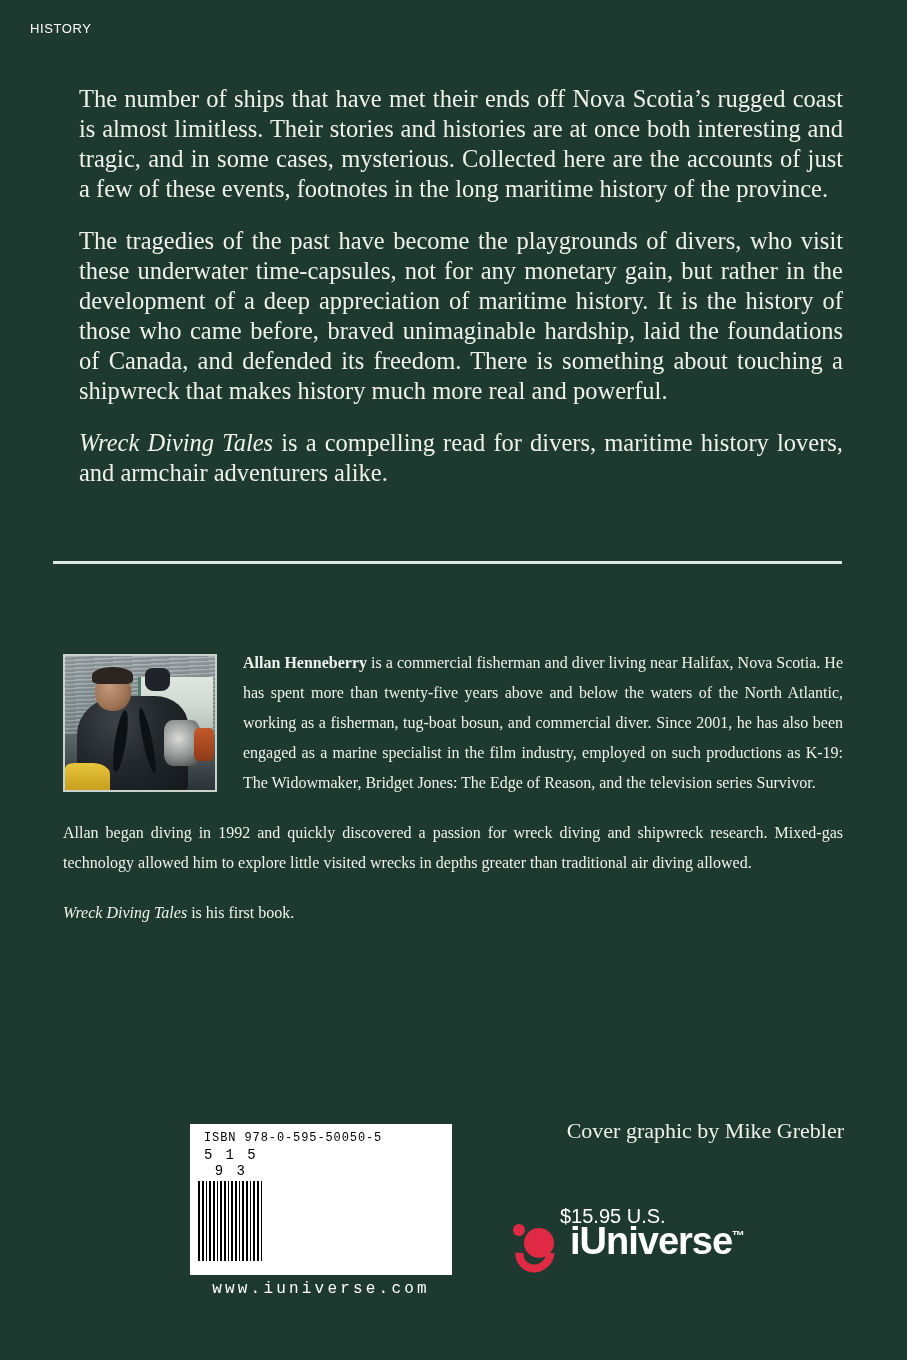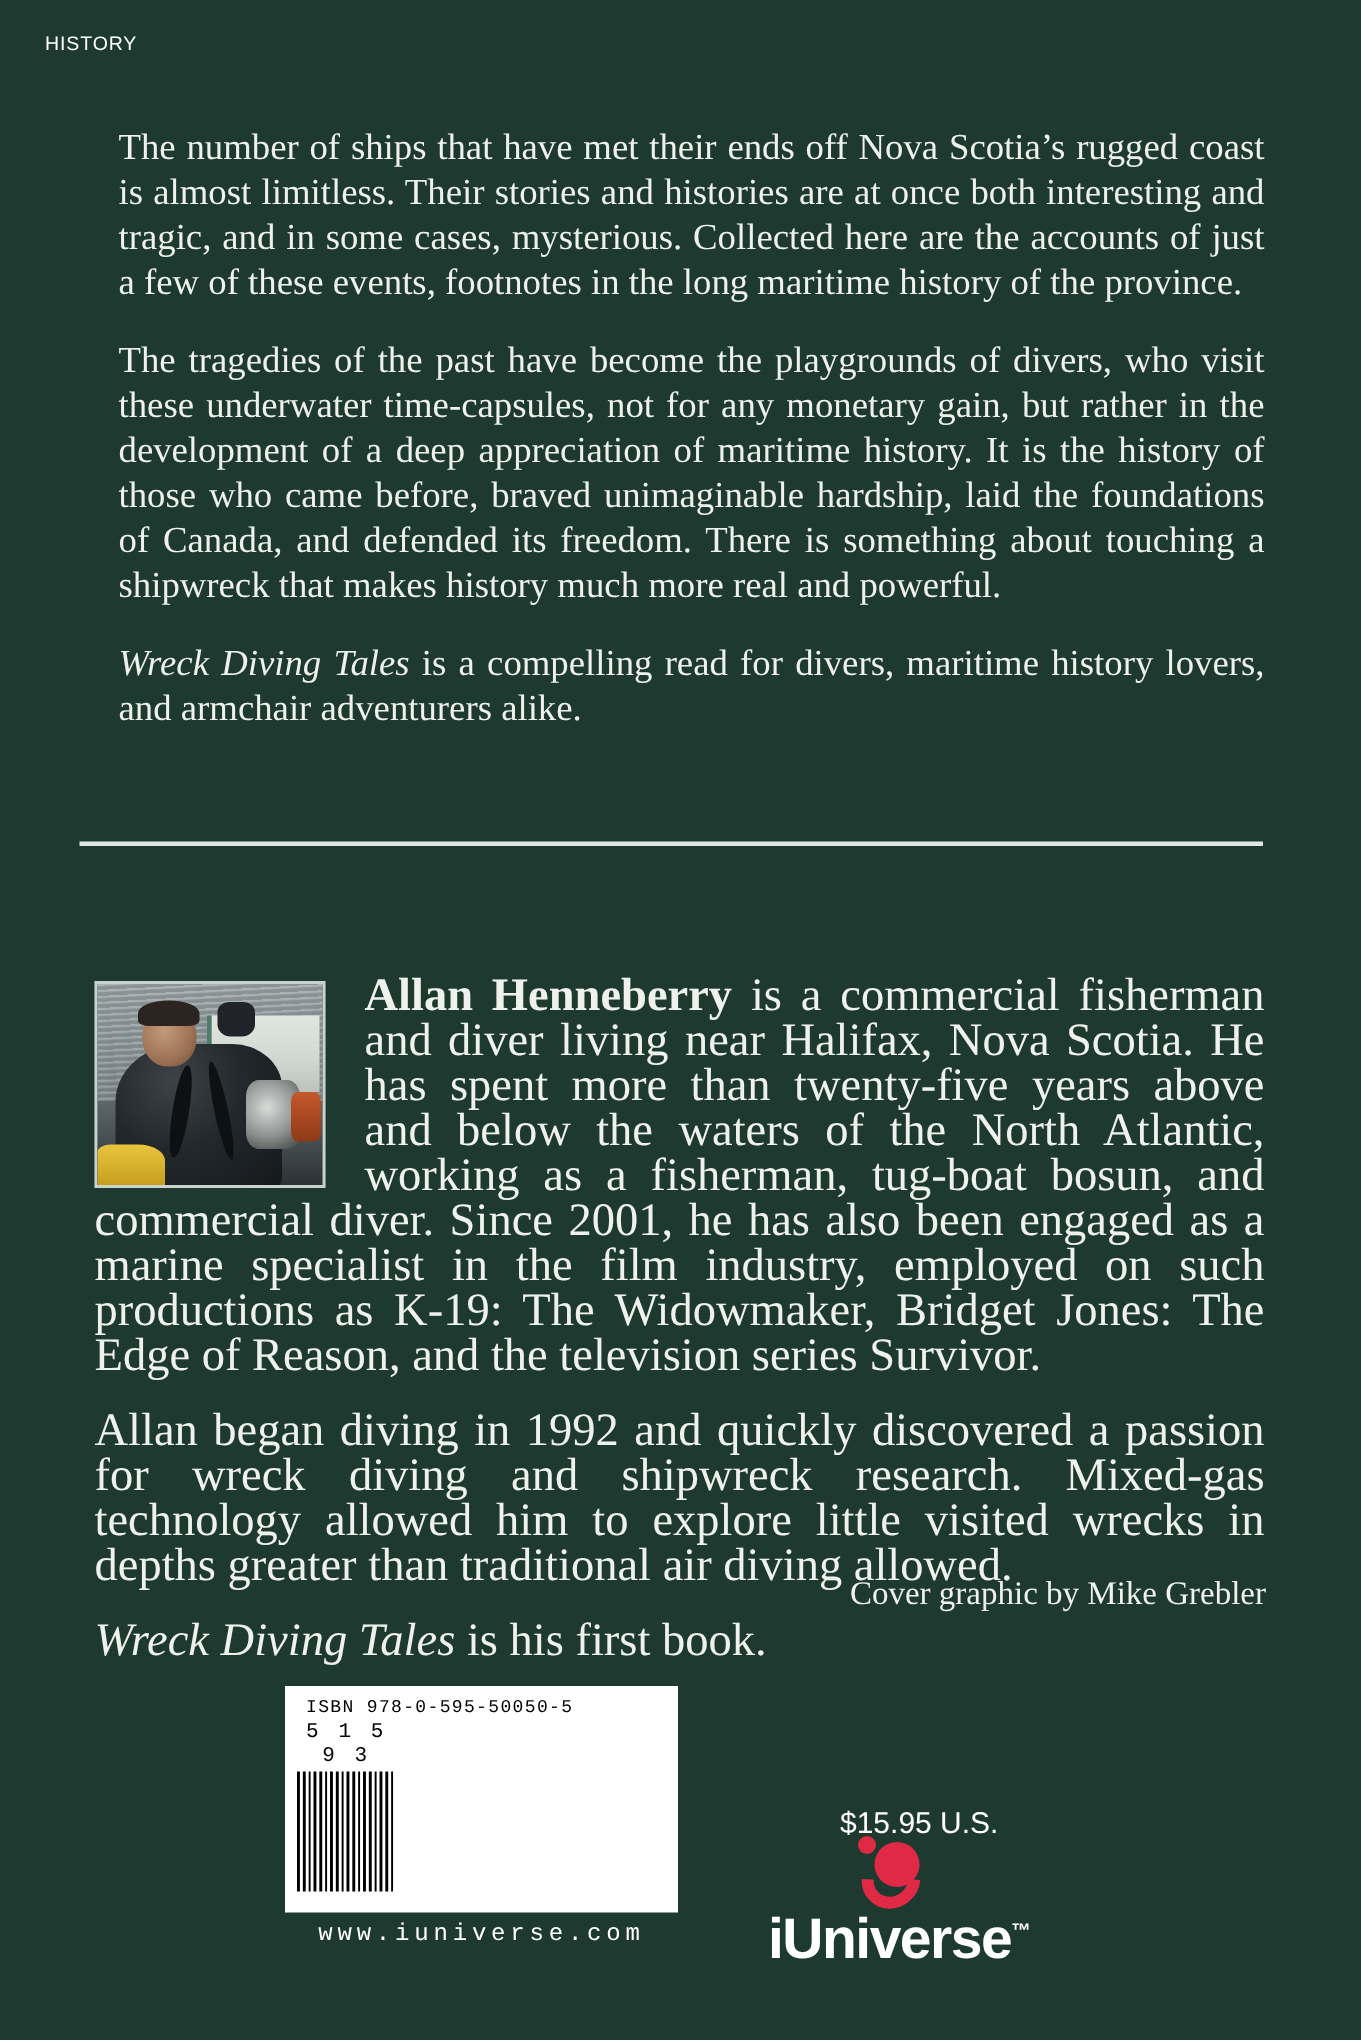--- a/index.html
+++ b/index.html
@@ -121,34 +121,34 @@
     position: absolute; right: 1%; top: 54%; width: 13%; height: 24%;
     background: linear-gradient(180deg,#c4582a,#8e3a18); border-radius: 22%;
   }
   .photo .yellow {
     position: absolute; left: 0%; bottom: 0%; width: 30%; height: 20%;
     background: linear-gradient(180deg,#e8c53c,#c79f1e); border-radius: 20% 40% 0 0;
   }
 
   .author-block p {
     margin: 0 0 20px 0;
-    font-size: 31px;
+    font-size: 16px;
     line-height: 30px;
     text-align: justify;
     color: #eef1ec;
     font-family: Liberation Serif, serif;
   }
   .author-block p:last-child { margin-bottom: 0; }
   .author-name { font-weight: bold; }
 
   
   .credit {
     position: absolute;
     right: 63px;
-    top: 1049px;
+    top: 1118px;
     font-size: 22px;
     color: #eef1ec;
   }
 
   
   .barcode-wrap {
     position: absolute;
     left: 190px;
     top: 1124px;
     width: 262px;
@@ -230,22 +230,21 @@
     top: 1205px;
     font-family: "Liberation Sans", sans-serif;
     font-size: 20px;
     color: #ffffff;
   }
   .logo {
     position: absolute;
     left: 512px;
     top: 1222px;
     display: flex;
-    align-items: center;
-    flex-direction: column;
+    align-items: flex-start;
   }
   .logo-mark {
     position: relative;
     width: 52px;
     height: 52px;
     margin-right: 6px;
     flex: none;
   }
   .logo-mark .crescent {
     position: absolute;

